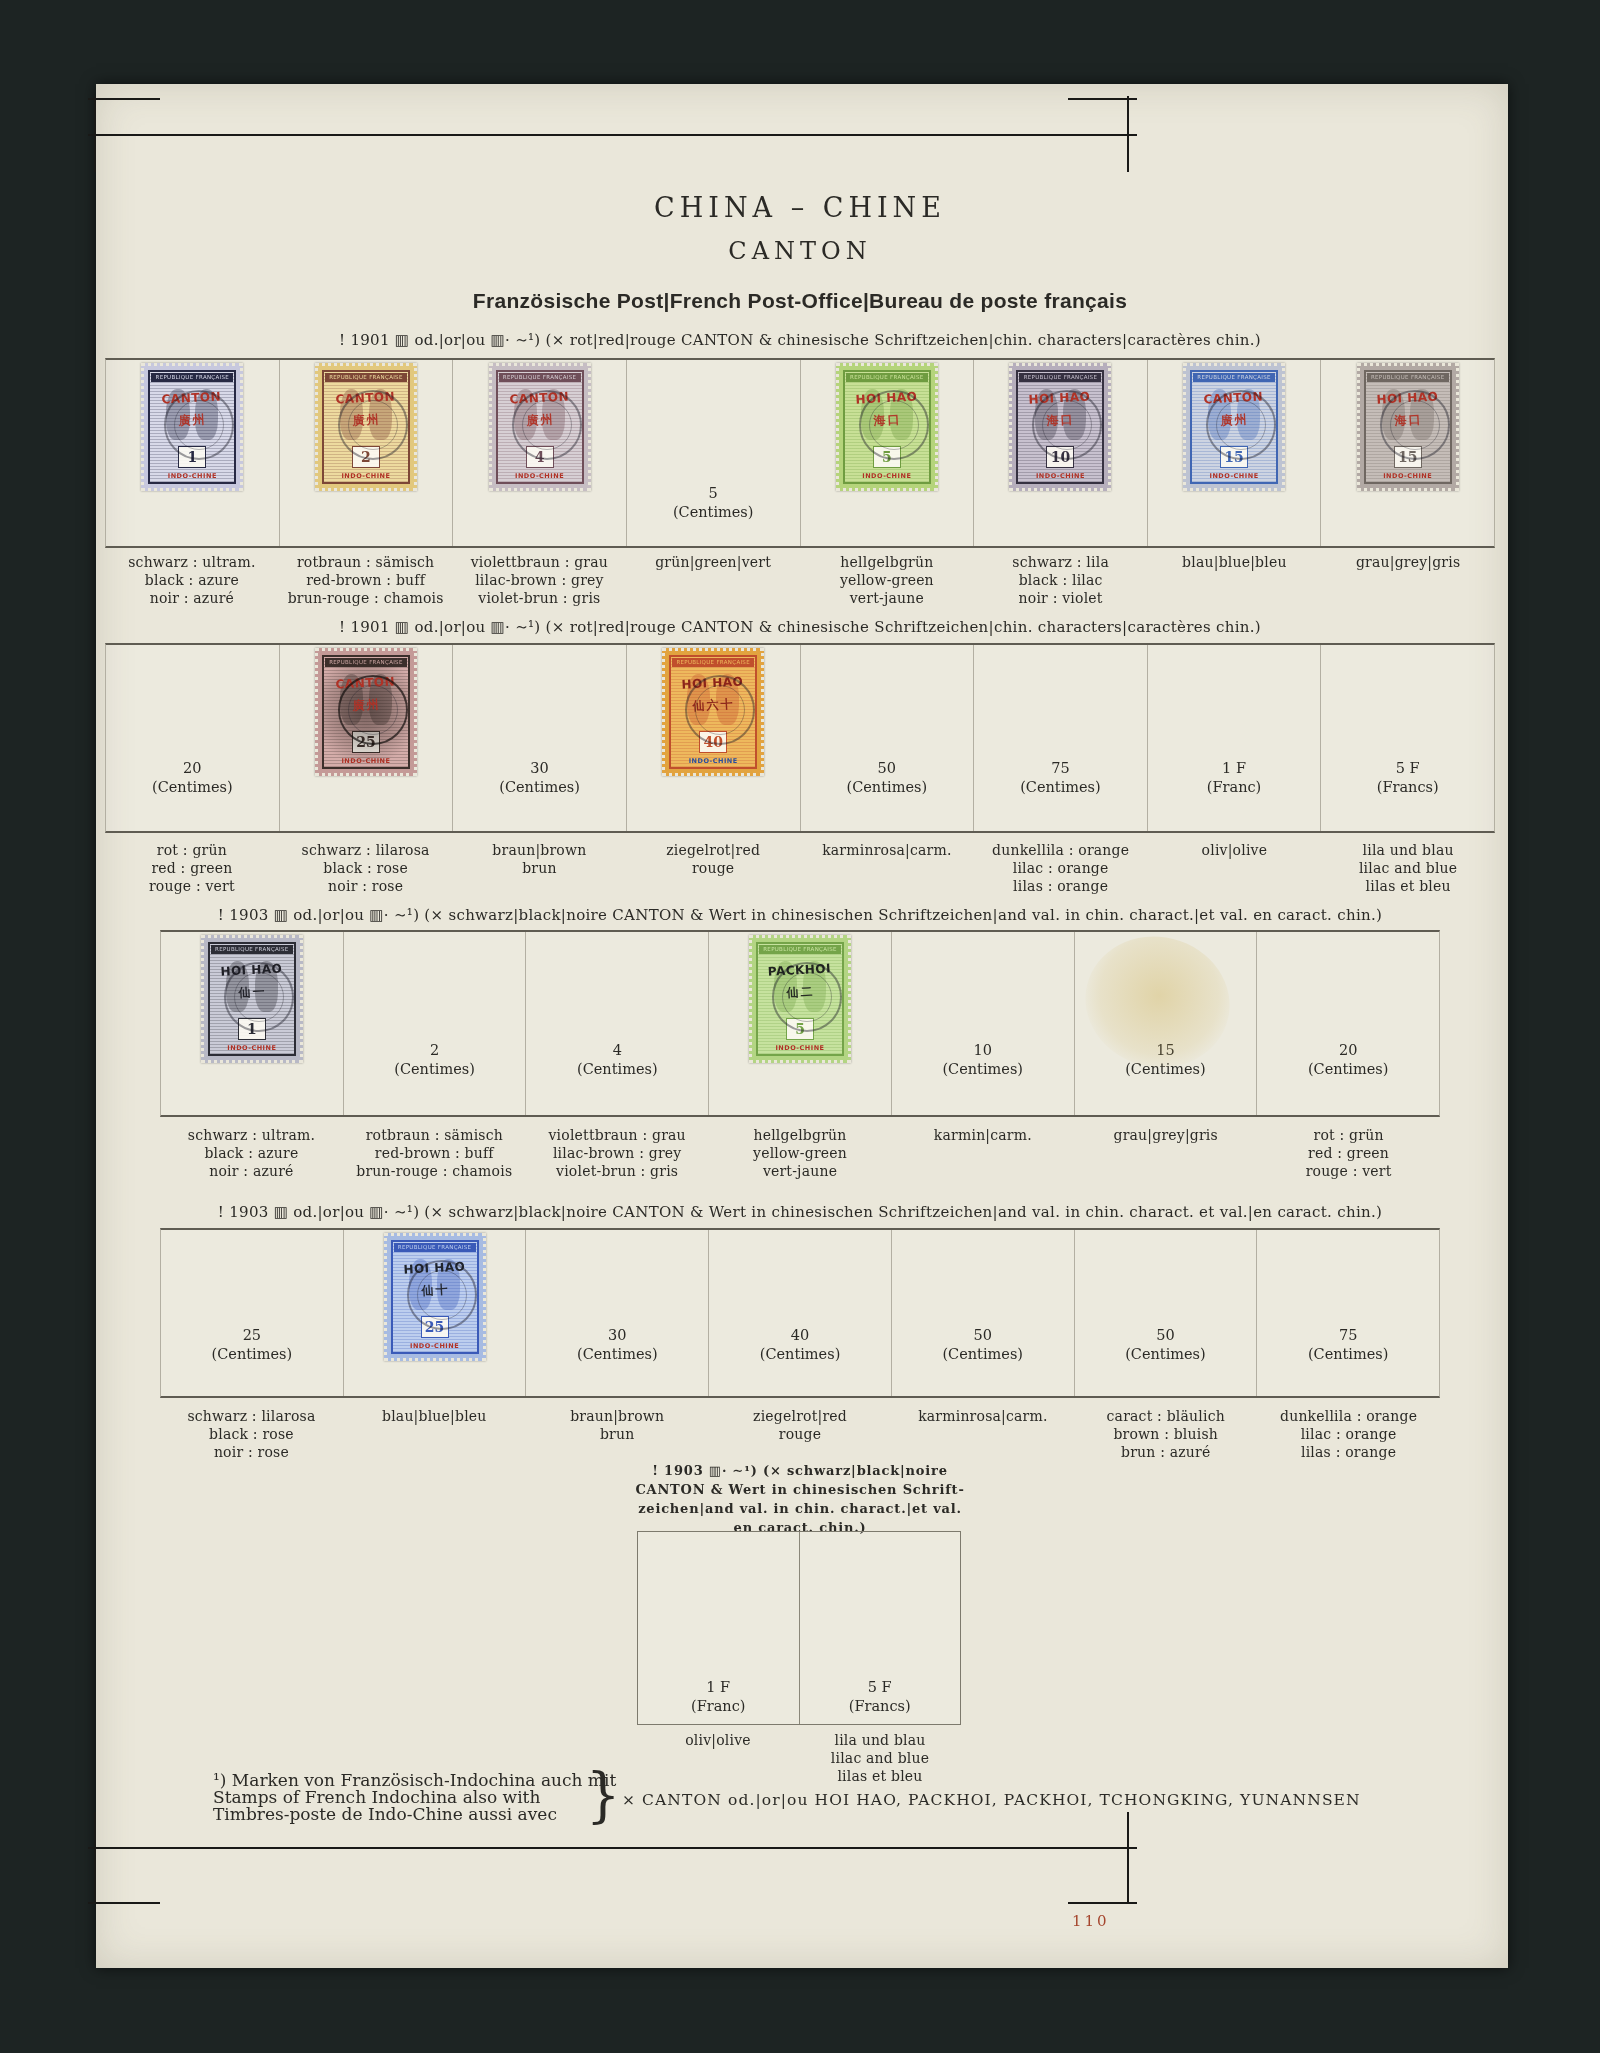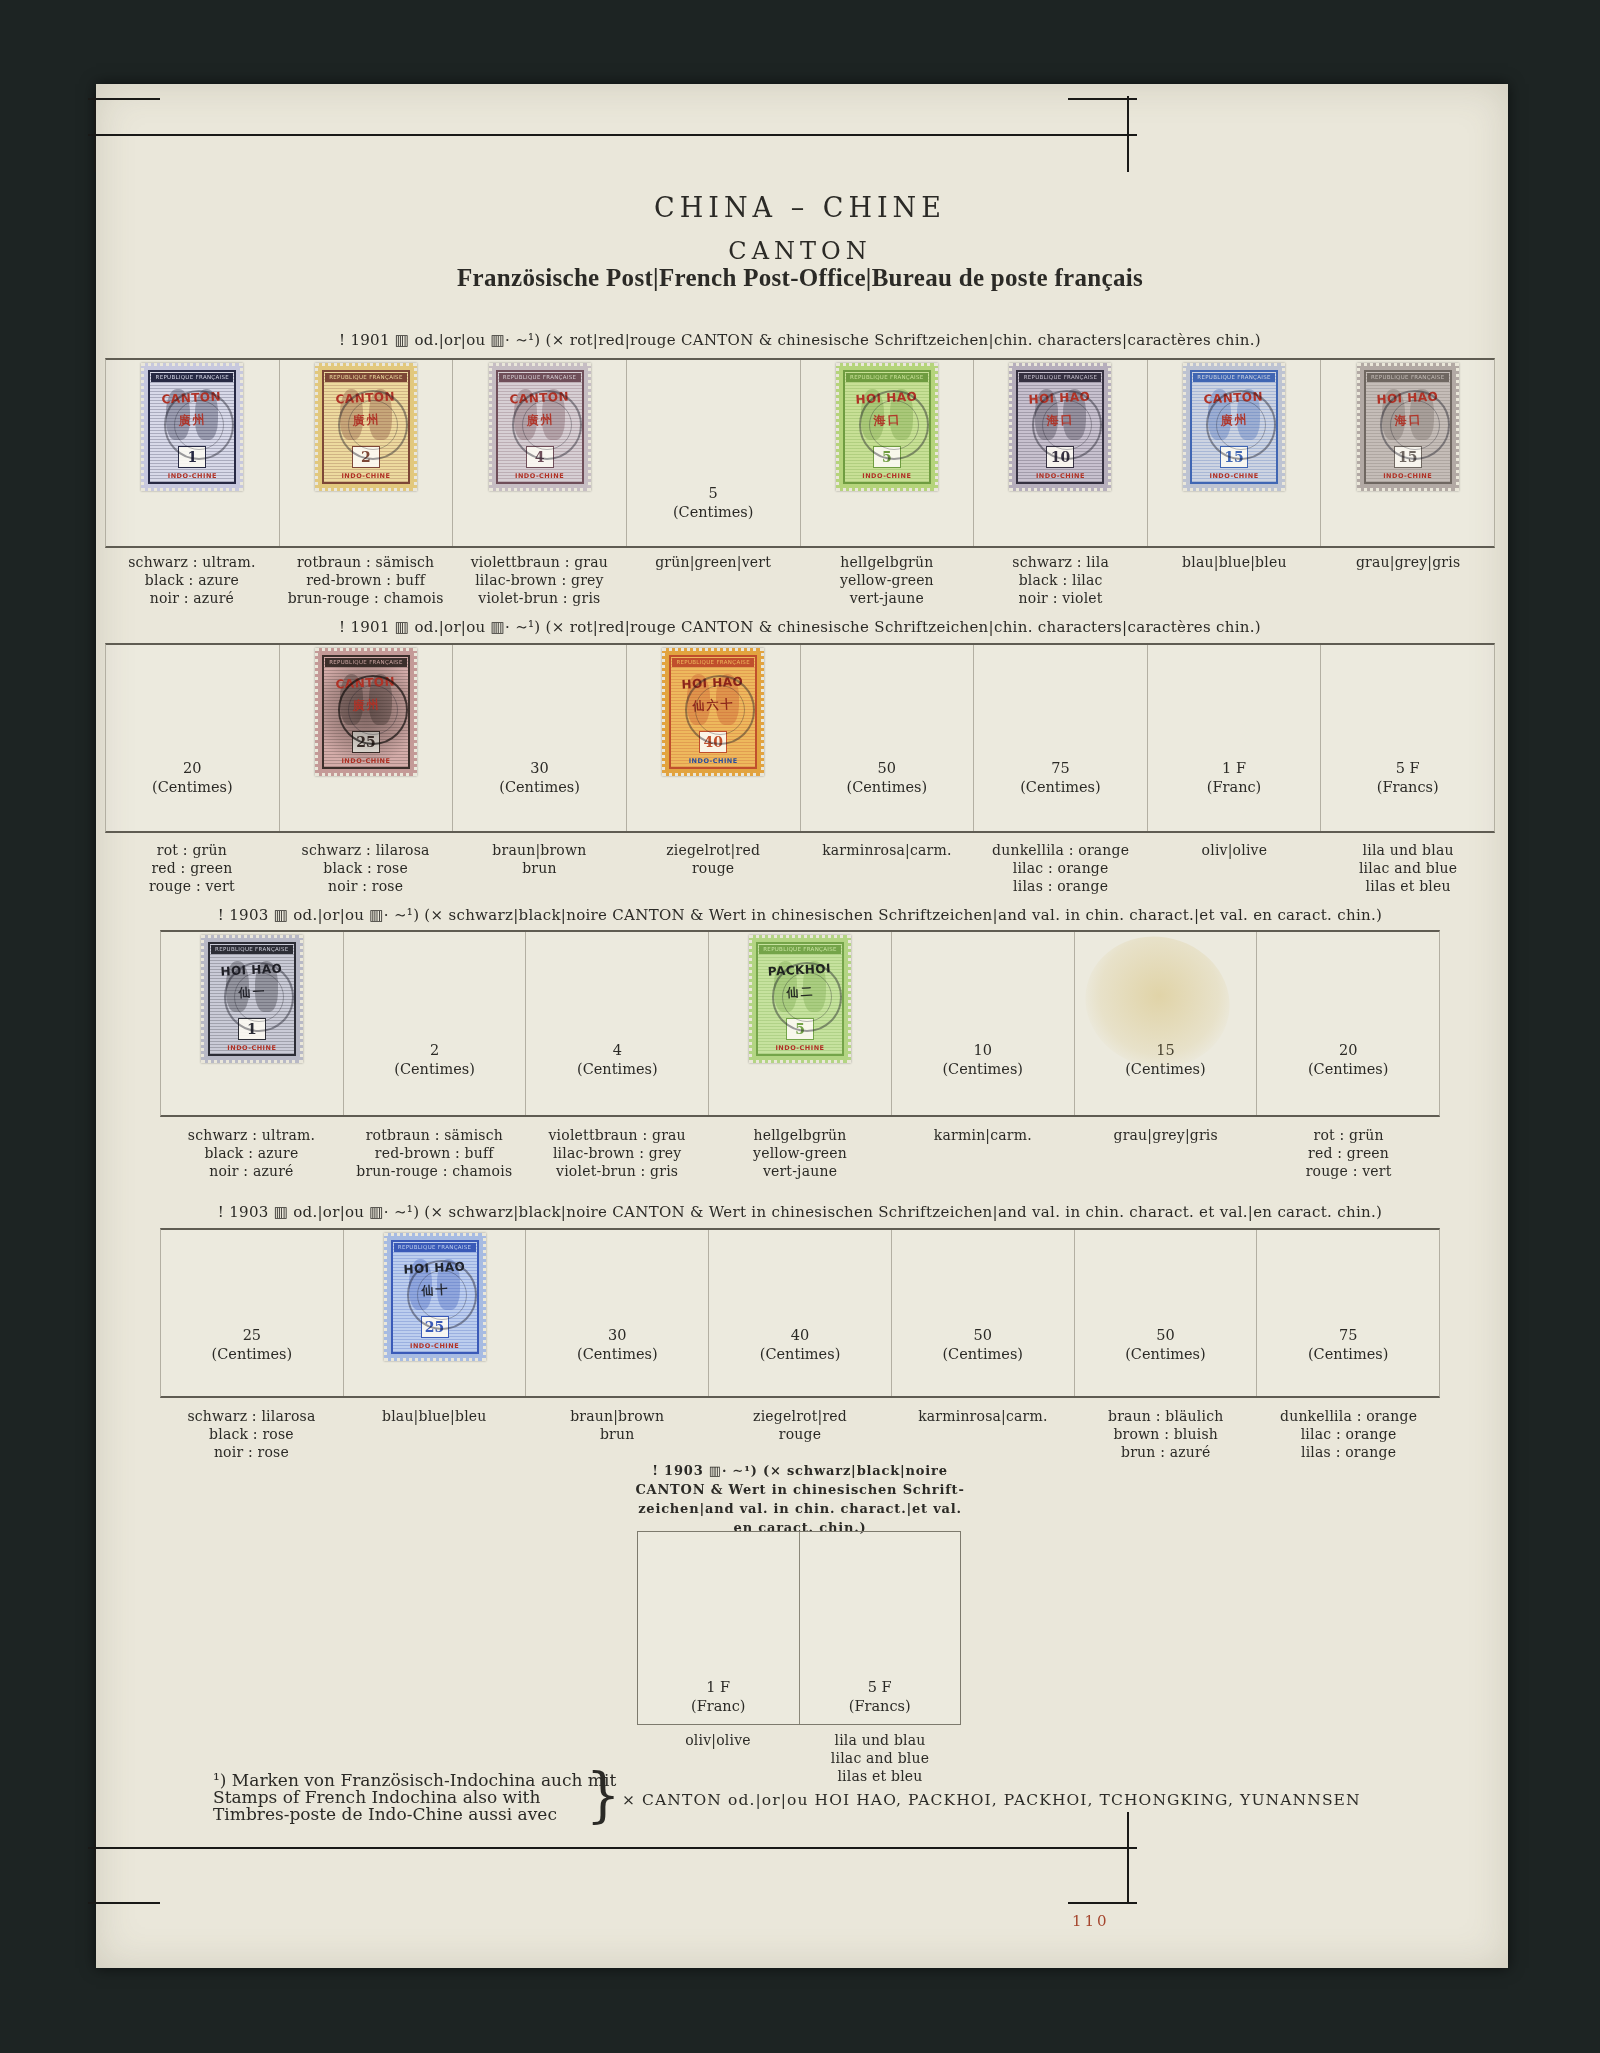--- a/index.html
+++ b/index.html
@@ -5,21 +5,21 @@
   html,body{margin:0;padding:0;}
   .canvas{position:relative;width:1600px;height:2053px;background:#1d2423;overflow:hidden;
           font-family:"DejaVu Serif","DejaVu Sans",serif;color:#2b2a26;}
   .sheet{position:absolute;left:96px;top:84px;width:1412px;height:1884px;background:#eae7da;
          box-shadow:inset 0 0 40px rgba(90,85,60,.18), 0 0 14px rgba(0,0,0,.6);}
   .mark{position:absolute;background:#191917;}
   
   .ctr{position:absolute;left:100px;width:1400px;text-align:center;}
   .title{top:192px;font-size:27px;letter-spacing:5px;}
   .subtitle{top:237px;font-size:24px;letter-spacing:5px;}
-  .subtitle2{top:264px;font-family:Liberation Serif, serif;font-weight:bold;font-size:25px;letter-spacing:.3px;}
+  .subtitle2{top:289px;font-family:Liberation Sans, sans-serif;font-weight:bold;font-size:21px;letter-spacing:.3px;}
   .shead{position:absolute;left:100px;width:1400px;text-align:center;font-size:15px;letter-spacing:.3px;}
   .h1{top:331px}.h2{top:618px}.h3{top:906px}.h4{top:1203px}
   .h5{position:absolute;left:450px;top:1461px;width:700px;text-align:center;font-size:13px;
       line-height:19px;font-weight:bold;letter-spacing:.8px;}
   
   .table{position:absolute;display:flex;border-top:2px solid #5f5c52;border-bottom:2px solid #5f5c52;
          border-left:1px solid #b3afa2;border-right:1px solid #b3afa2;box-sizing:border-box;background:rgba(255,255,255,.12);}
   .t1{left:105px;top:358px;width:1390px;height:190px}
   .t2{left:105px;top:643px;width:1390px;height:190px}
   .t3{left:160px;top:930px;width:1280px;height:187px}
@@ -523,21 +523,21 @@
         <div class="">brun</div>
       </div>
       <div class="capcell">
         <div class="">ziegelrot|red</div>
         <div class="">rouge</div>
       </div>
       <div class="capcell">
         <div class="">karminrosa|carm.</div>
       </div>
       <div class="capcell">
-        <div class="">braun : bläulich</div>
+        <div class="">caract : bläulich</div>
         <div class="">brown : bluish</div>
         <div class="">brun : azuré</div>
       </div>
       <div class="capcell">
         <div class="">dunkellila : orange</div>
         <div class="">lilac : orange</div>
         <div class="">lilas : orange</div>
       </div>
     </div>
   <div class="table t5">

